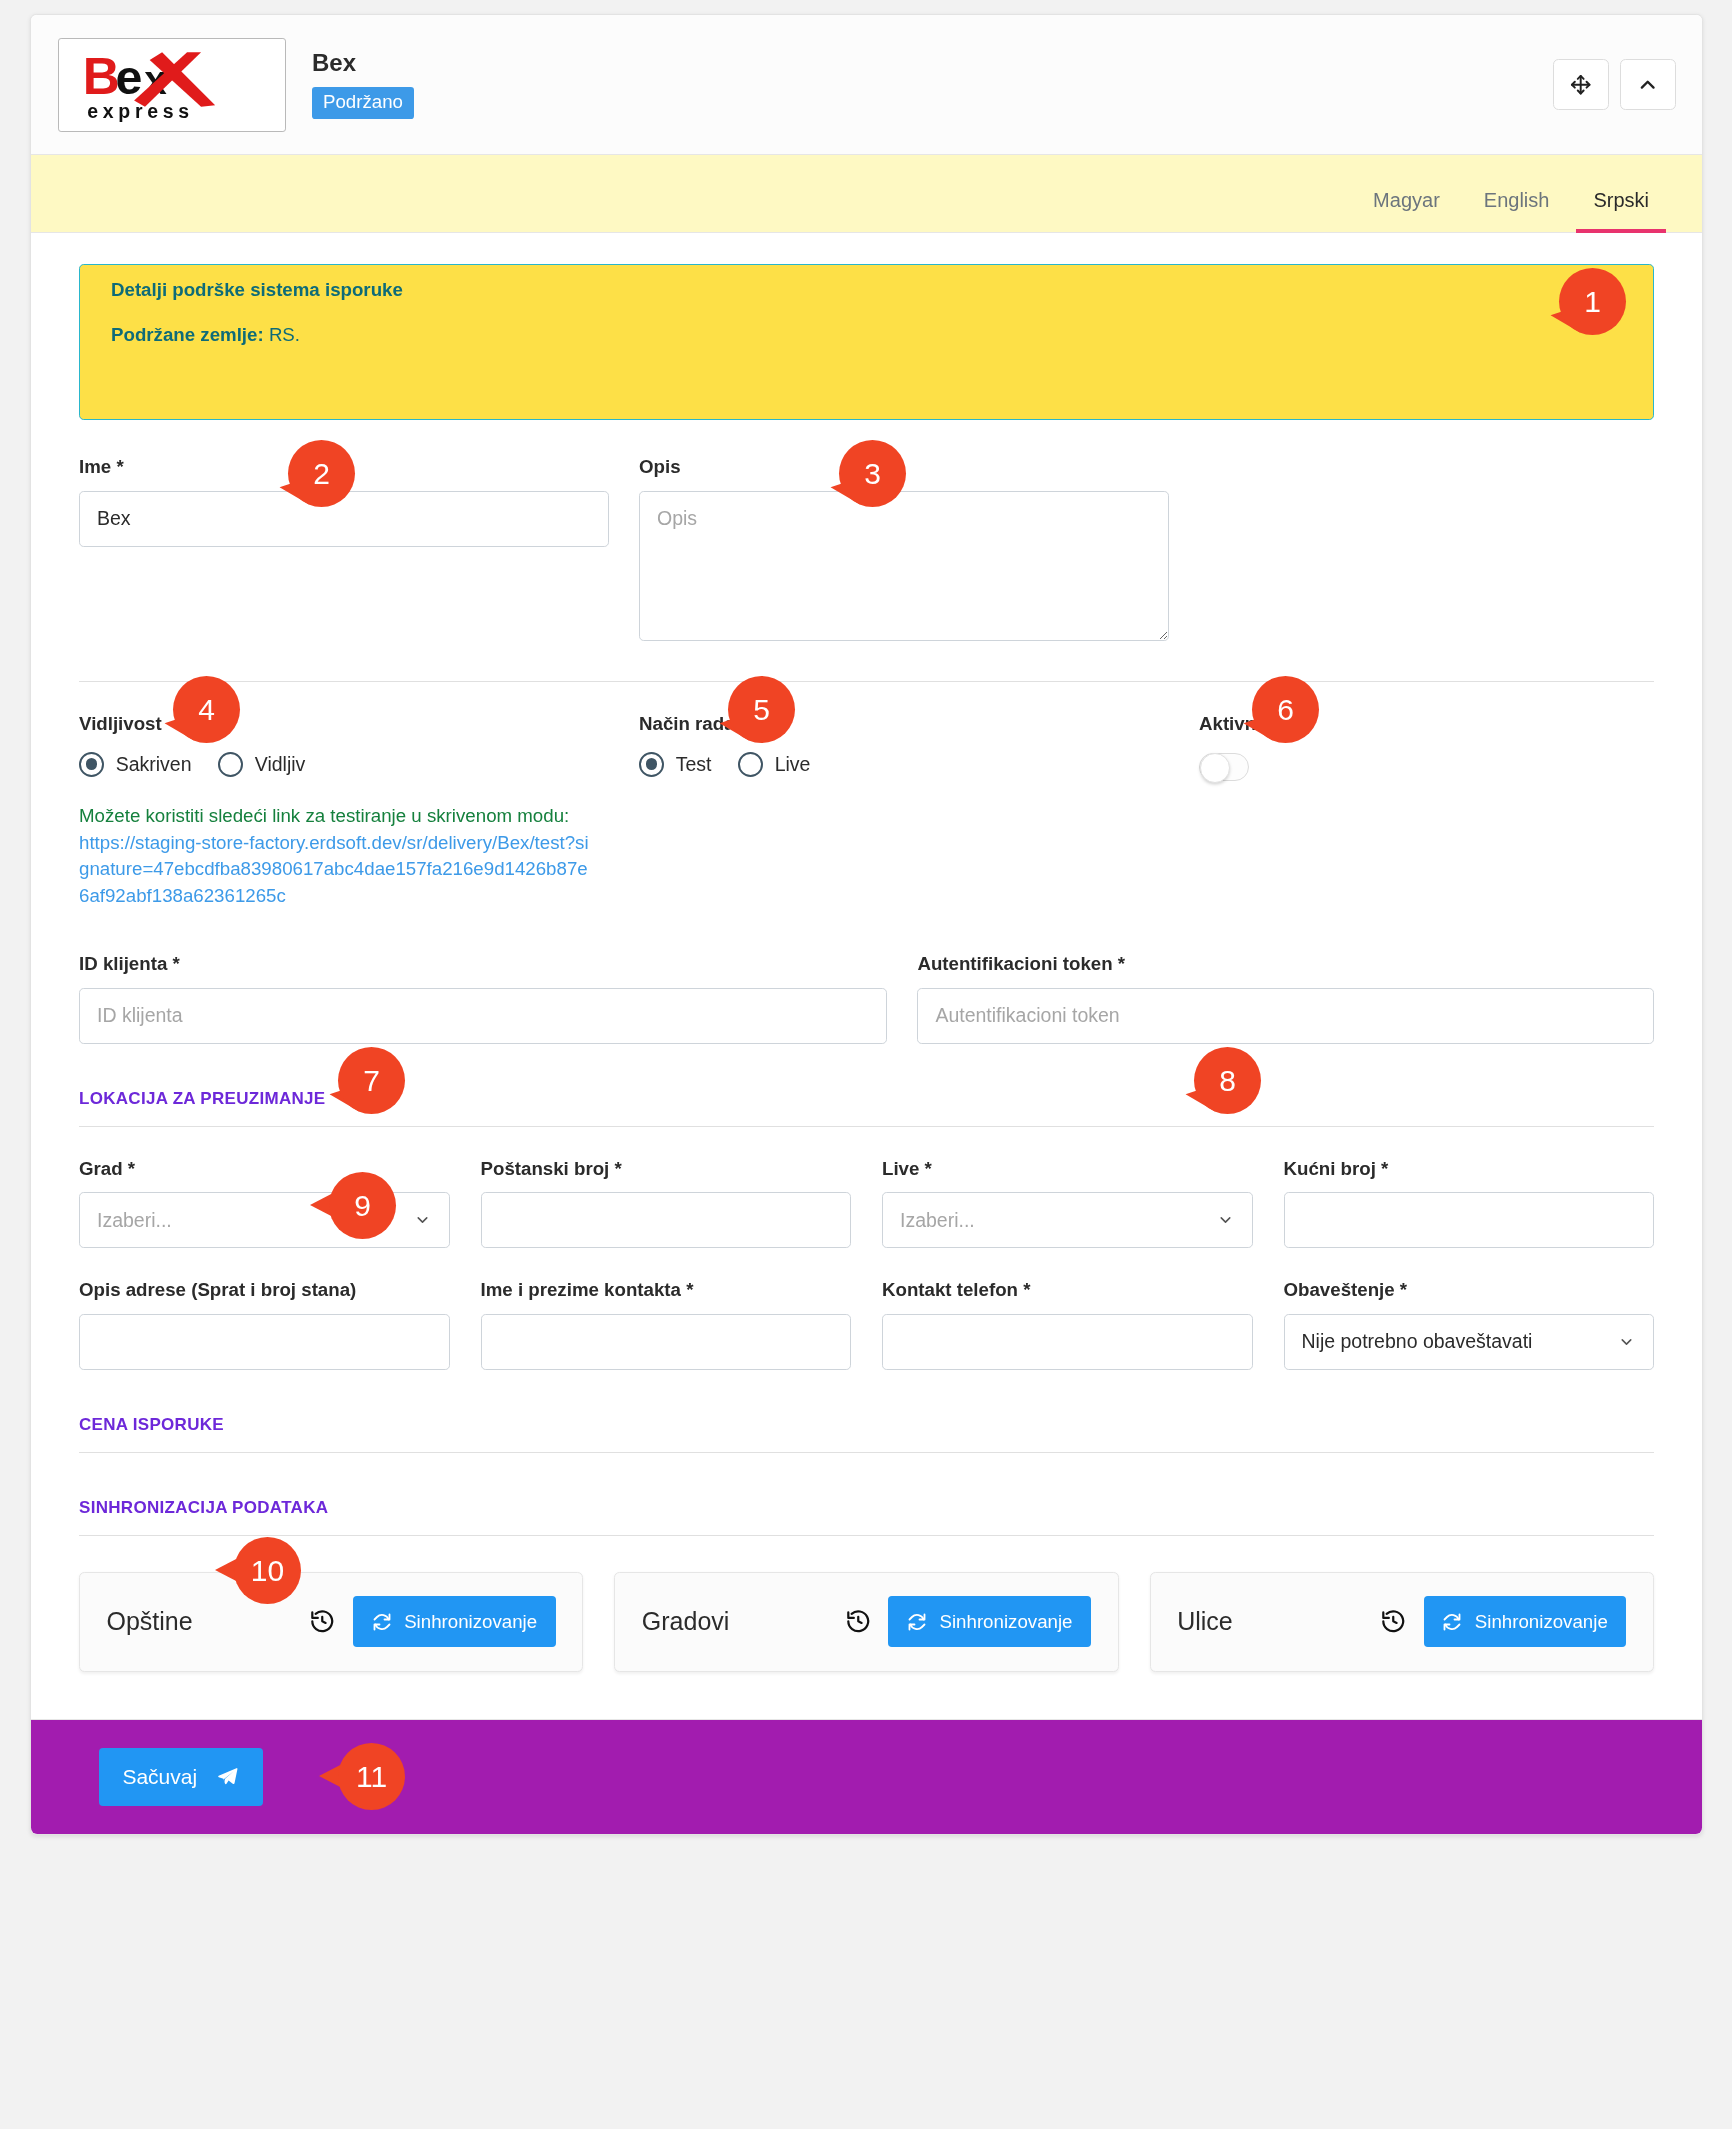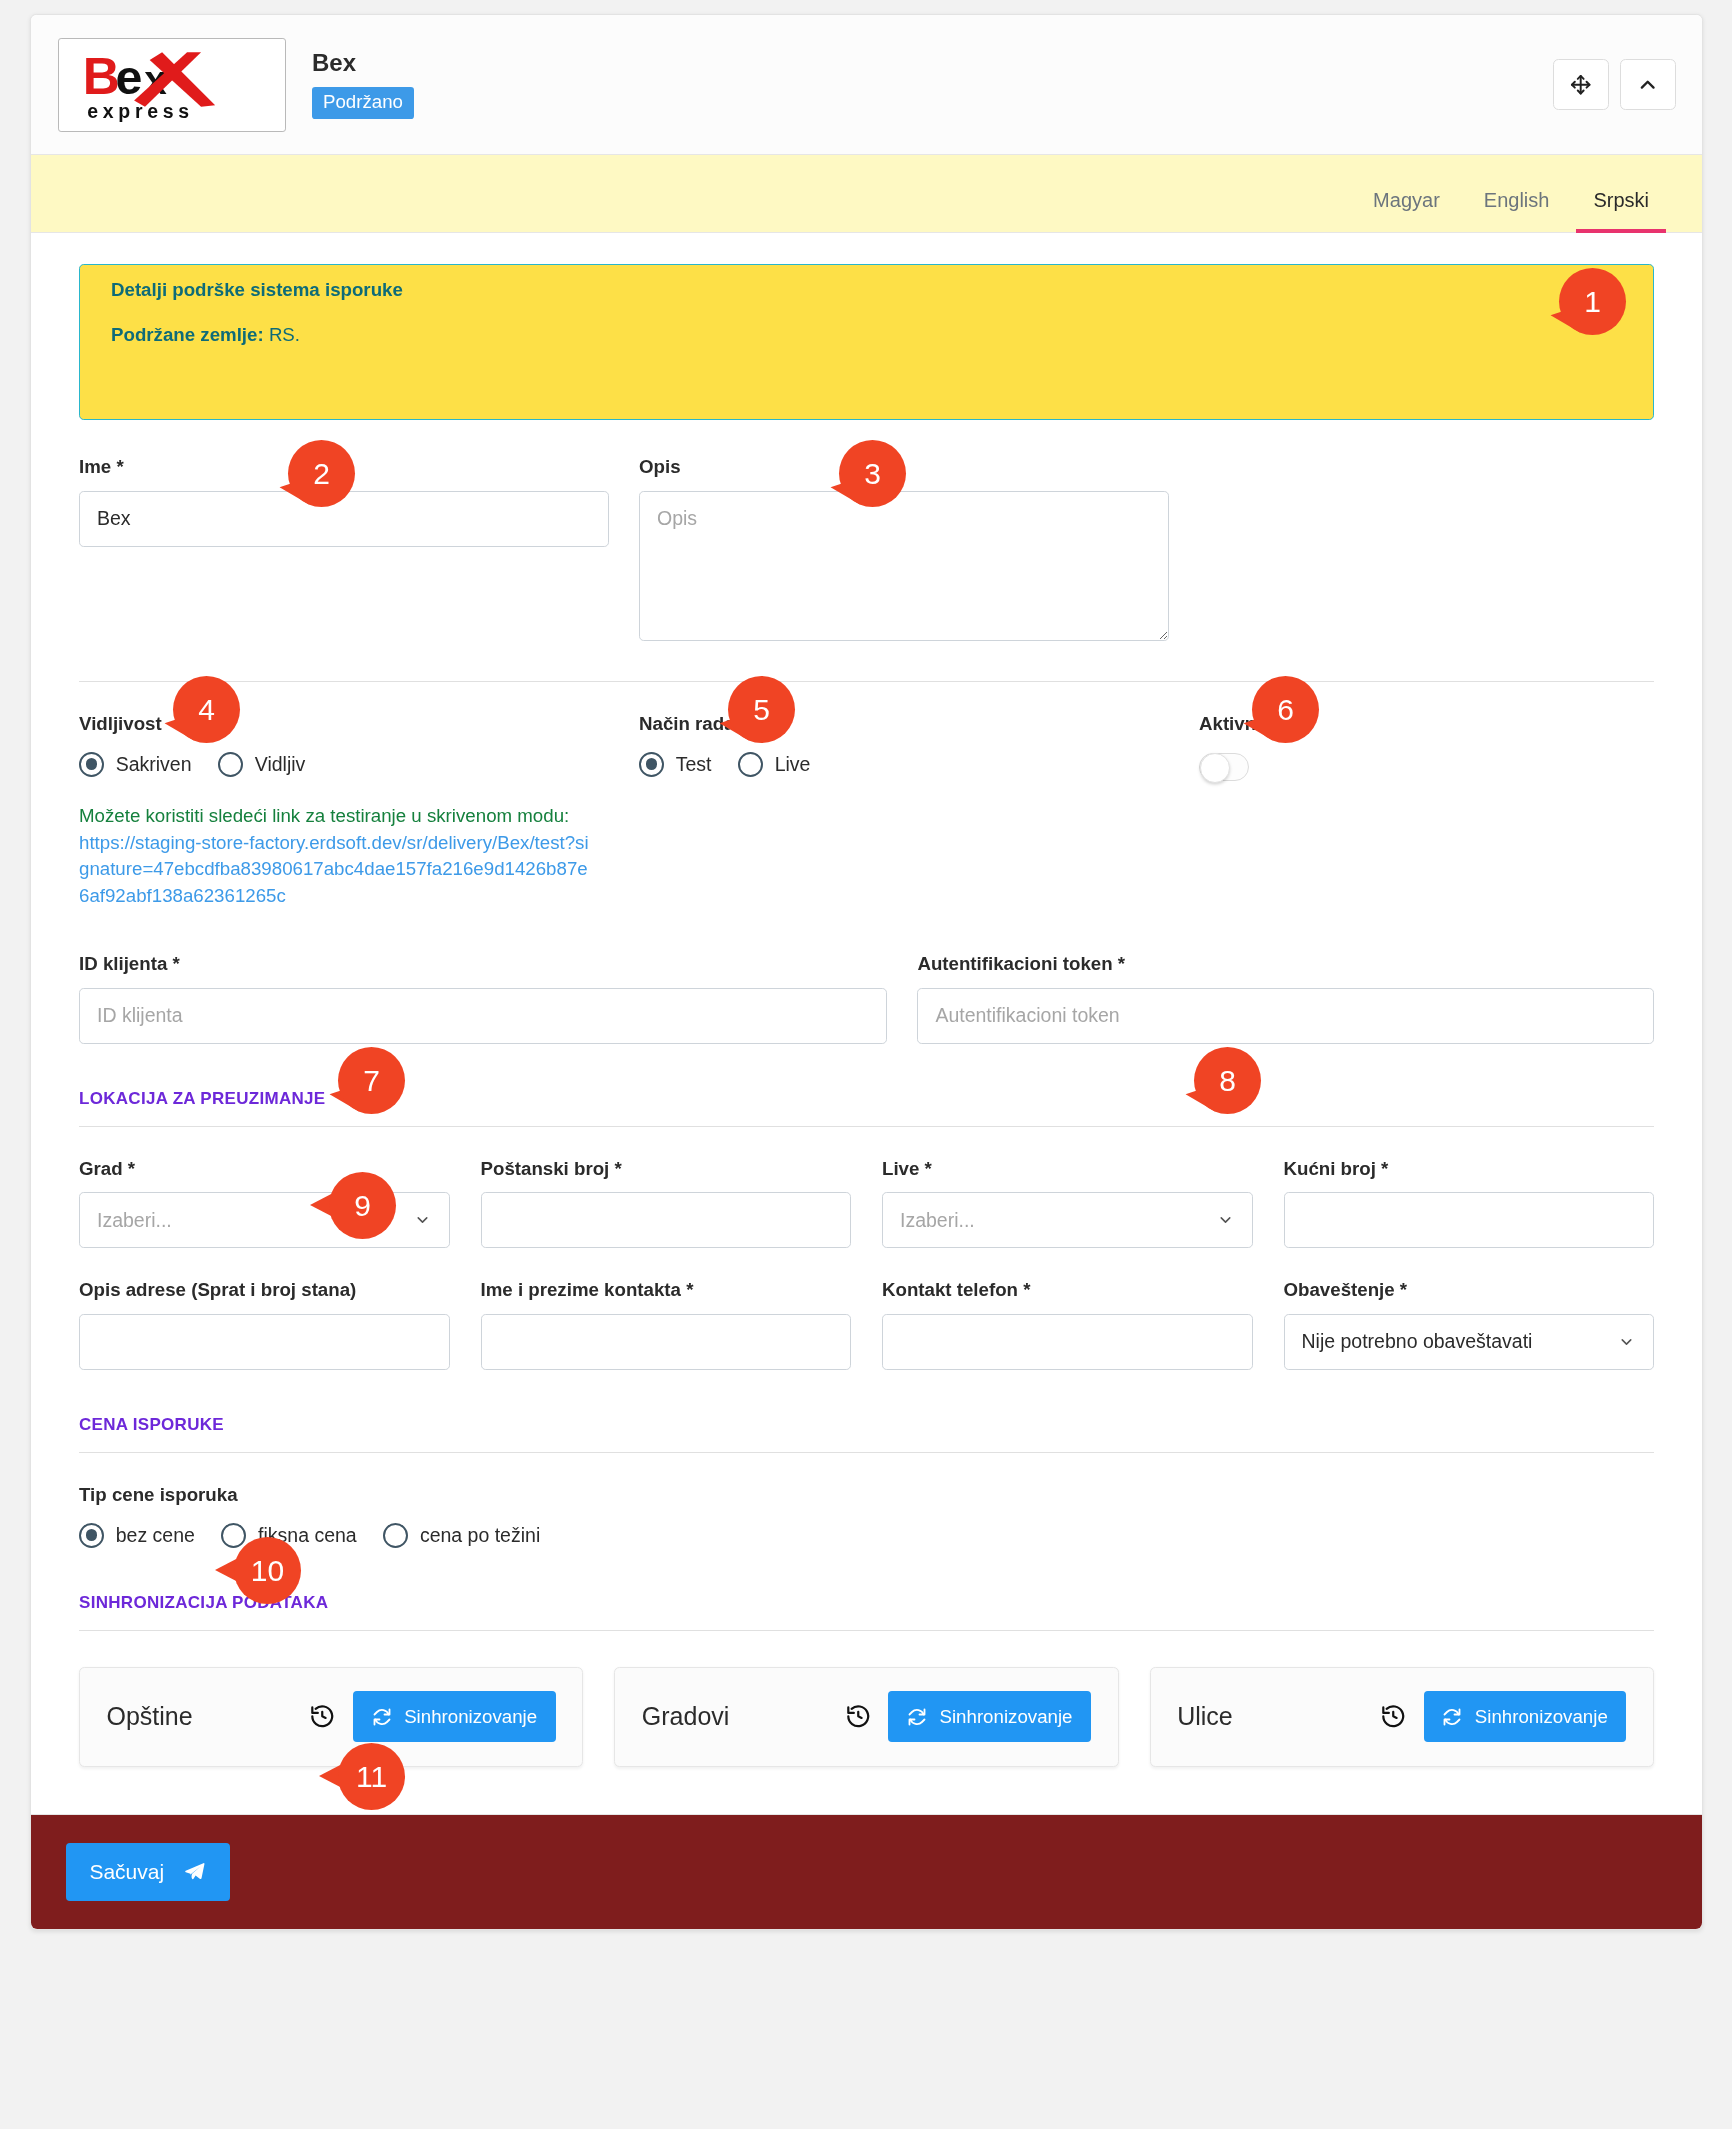--- a/index.html
+++ b/index.html
@@ -292,22 +292,22 @@
     align-items: center;
     gap: 12.5px;
     font-size: 18.7px;
     font-family: "Liberation Sans", sans-serif;
     cursor: pointer;
   }
 
   
   .card-footer {
     border-top: 0.8px solid #e6e6e6;
-    background: #7f1d1d;
-    padding: 28px 35px;
+    background: #a21caf;
+    padding: 28px 68px;
     border-radius: 0 0 6.2px 6.2px;
   }
   .btn-save {
     background: #2196f3;
     color: #fff;
     border: none;
     border-radius: 3.9px;
     height: 58px;
     padding: 0 23.4px;
     display: inline-flex;
@@ -527,37 +527,20 @@
             <svg class="chev" width="17" height="17" viewBox="0 0 24 24" fill="none" stroke="#555" stroke-width="2.2" stroke-linecap="round" stroke-linejoin="round">
                 <polyline points="6 9 12 15 18 9"></polyline>
               </svg>
           </div>
         </div>
       </div>
 
       <div class="section-head">CENA ISPORUKE</div>
       <hr class="section-rule">
 
-      <div style="margin-top:31px;">
-        <div class="field-label">Tip cene isporuka</div>
-        <div class="radio-line">
-          <div class="radio-opt">
-            <span class="radio-mark checked"></span>
-            <span class="radio-text">bez cene</span>
-          </div>
-          <div class="radio-opt">
-            <span class="radio-mark"></span>
-            <span class="radio-text">fiksna cena</span>
-          </div>
-          <div class="radio-opt">
-            <span class="radio-mark"></span>
-            <span class="radio-text">cena po težini</span>
-          </div>
-        </div>
-      </div>
 
       <div class="section-head">SINHRONIZACIJA PODATAKA</div>
       <hr class="section-rule">
 
       <div class="sync-row">
 
         <div class="sync-card">
           <div class="sync-name">Opštine</div>
           <div class="sync-right">
             <svg width="26.5" height="26.5" viewBox="0 0 24 24" fill="none" stroke="#111" stroke-width="2" stroke-linecap="round" stroke-linejoin="round">

